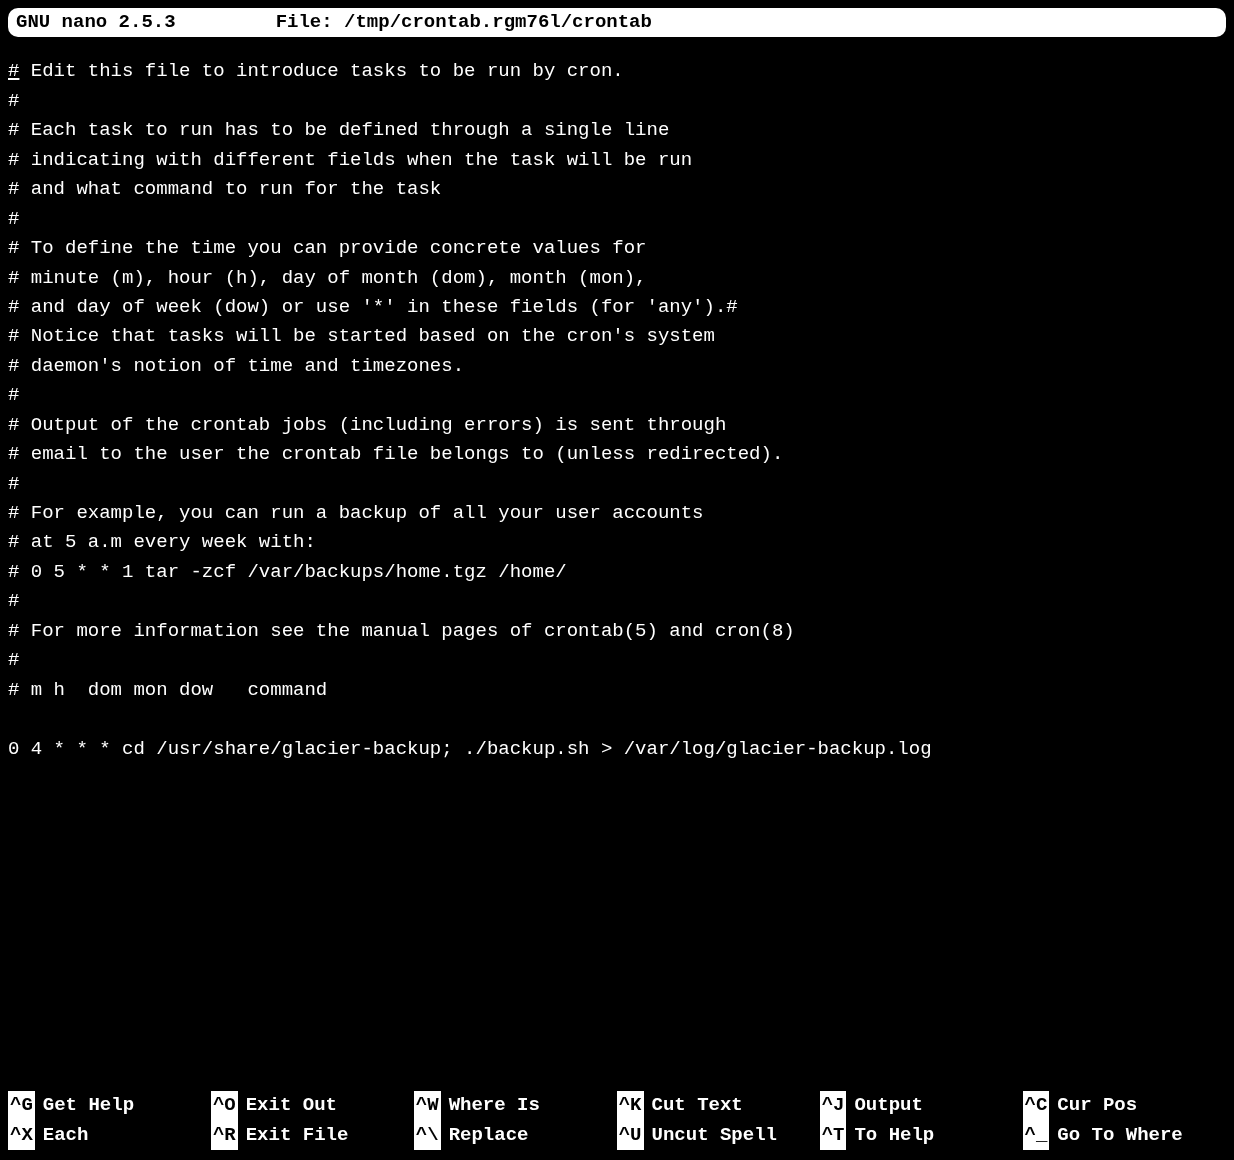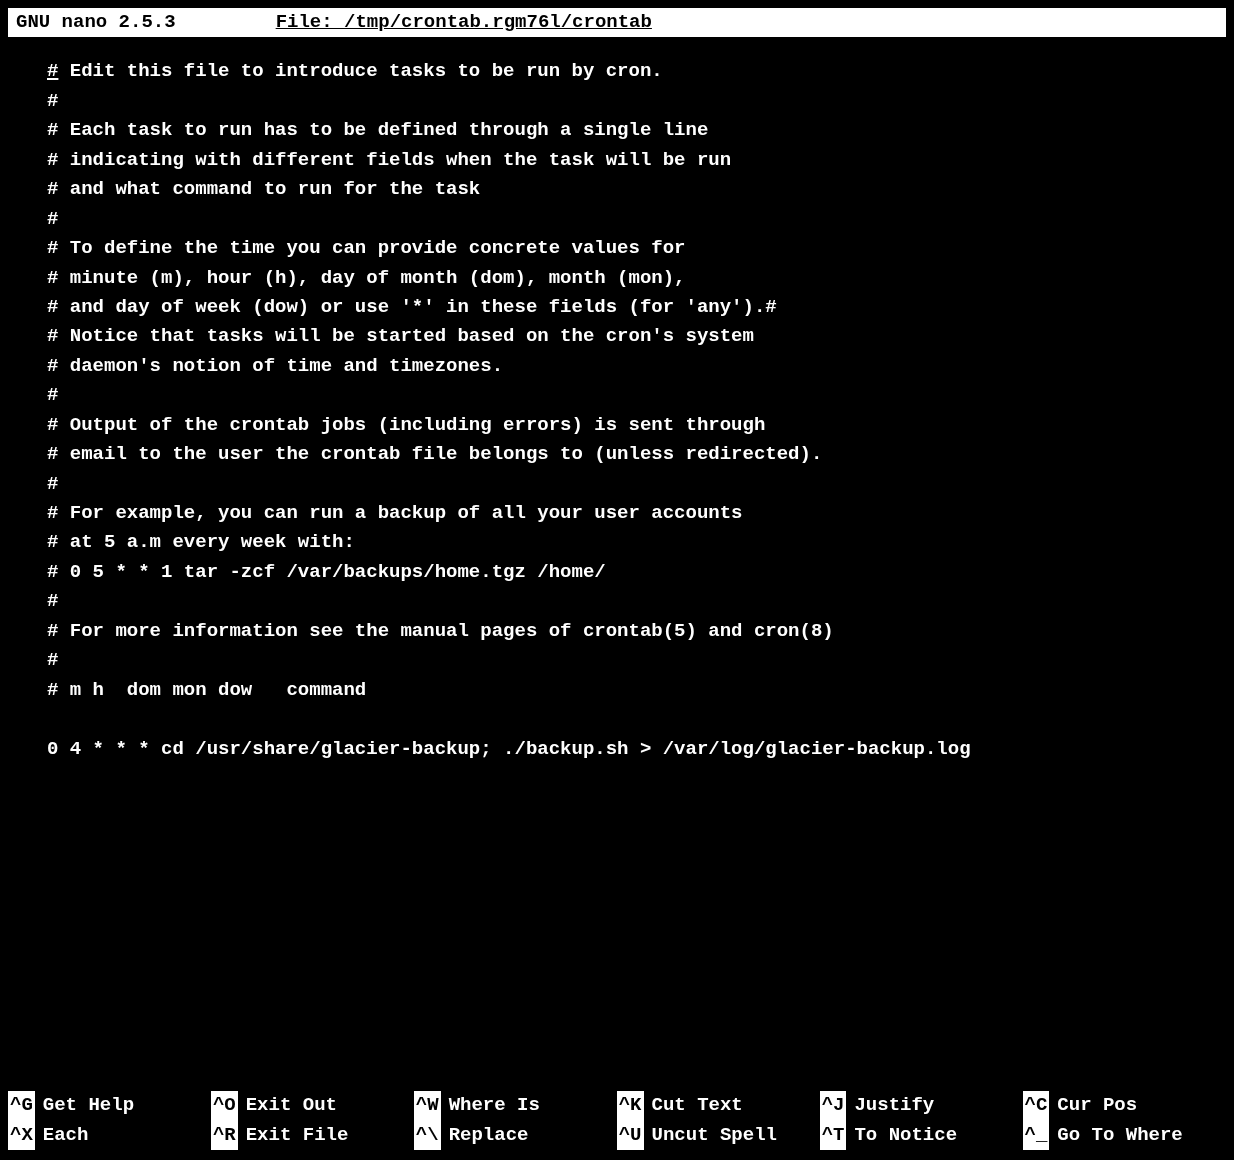--- a/index.html
+++ b/index.html
@@ -18,36 +18,35 @@
       overflow: hidden;
       position: relative;
     }
     .title-bar {
       background: #fff;
       color: #000;
       padding: 0 8px;
       font-weight: bold;
       display: flex;
       margin: 8px 8px 0 8px;
+      border-radius: 10px;
     }
     .title-left {
       flex: 0 0 auto;
       padding-right: 40px;
     }
     .title-center {
       flex: 1;
       text-align: left;
       padding-left: 60px;
-      text-decoration: underline;
     }
     .file-content {
       padding: 20px 8px 0 8px;
       white-space: pre;
-      font-weight: bold;
-      margin-left: 39px;
+      font-weight: normal;
     }
     .content-line {
       min-height: 1.55em;
     }
     .cursor-line .cursor-hash {
       text-decoration: underline;
       text-decoration-thickness: 2px;
       text-underline-offset: 2px;
     }
     .shortcut-bar {
@@ -99,21 +98,21 @@
       <div class="shortcut">
         <span class="key">^W</span>
         <span>Where Is</span>
       </div>
       <div class="shortcut">
         <span class="key">^K</span>
         <span>Cut Text</span>
       </div>
       <div class="shortcut">
         <span class="key">^J</span>
-        <span>Justify</span>
+        <span>Output</span>
       </div>
       <div class="shortcut">
         <span class="key">^C</span>
         <span>Cur Pos</span>
       </div>
     </div>
     <div class="shortcut-row">
       <div class="shortcut">
         <span class="key">^X</span>
         <span>Each</span>
@@ -125,20 +124,20 @@
       <div class="shortcut">
         <span class="key">^\</span>
         <span>Replace</span>
       </div>
       <div class="shortcut">
         <span class="key">^U</span>
         <span>Uncut Spell</span>
       </div>
       <div class="shortcut">
         <span class="key">^T</span>
-        <span>To Notice</span>
+        <span>To Help</span>
       </div>
       <div class="shortcut">
         <span class="key">^_</span>
         <span>Go To Where</span>
       </div>
     </div>
   </div>
 
 </body></html>

